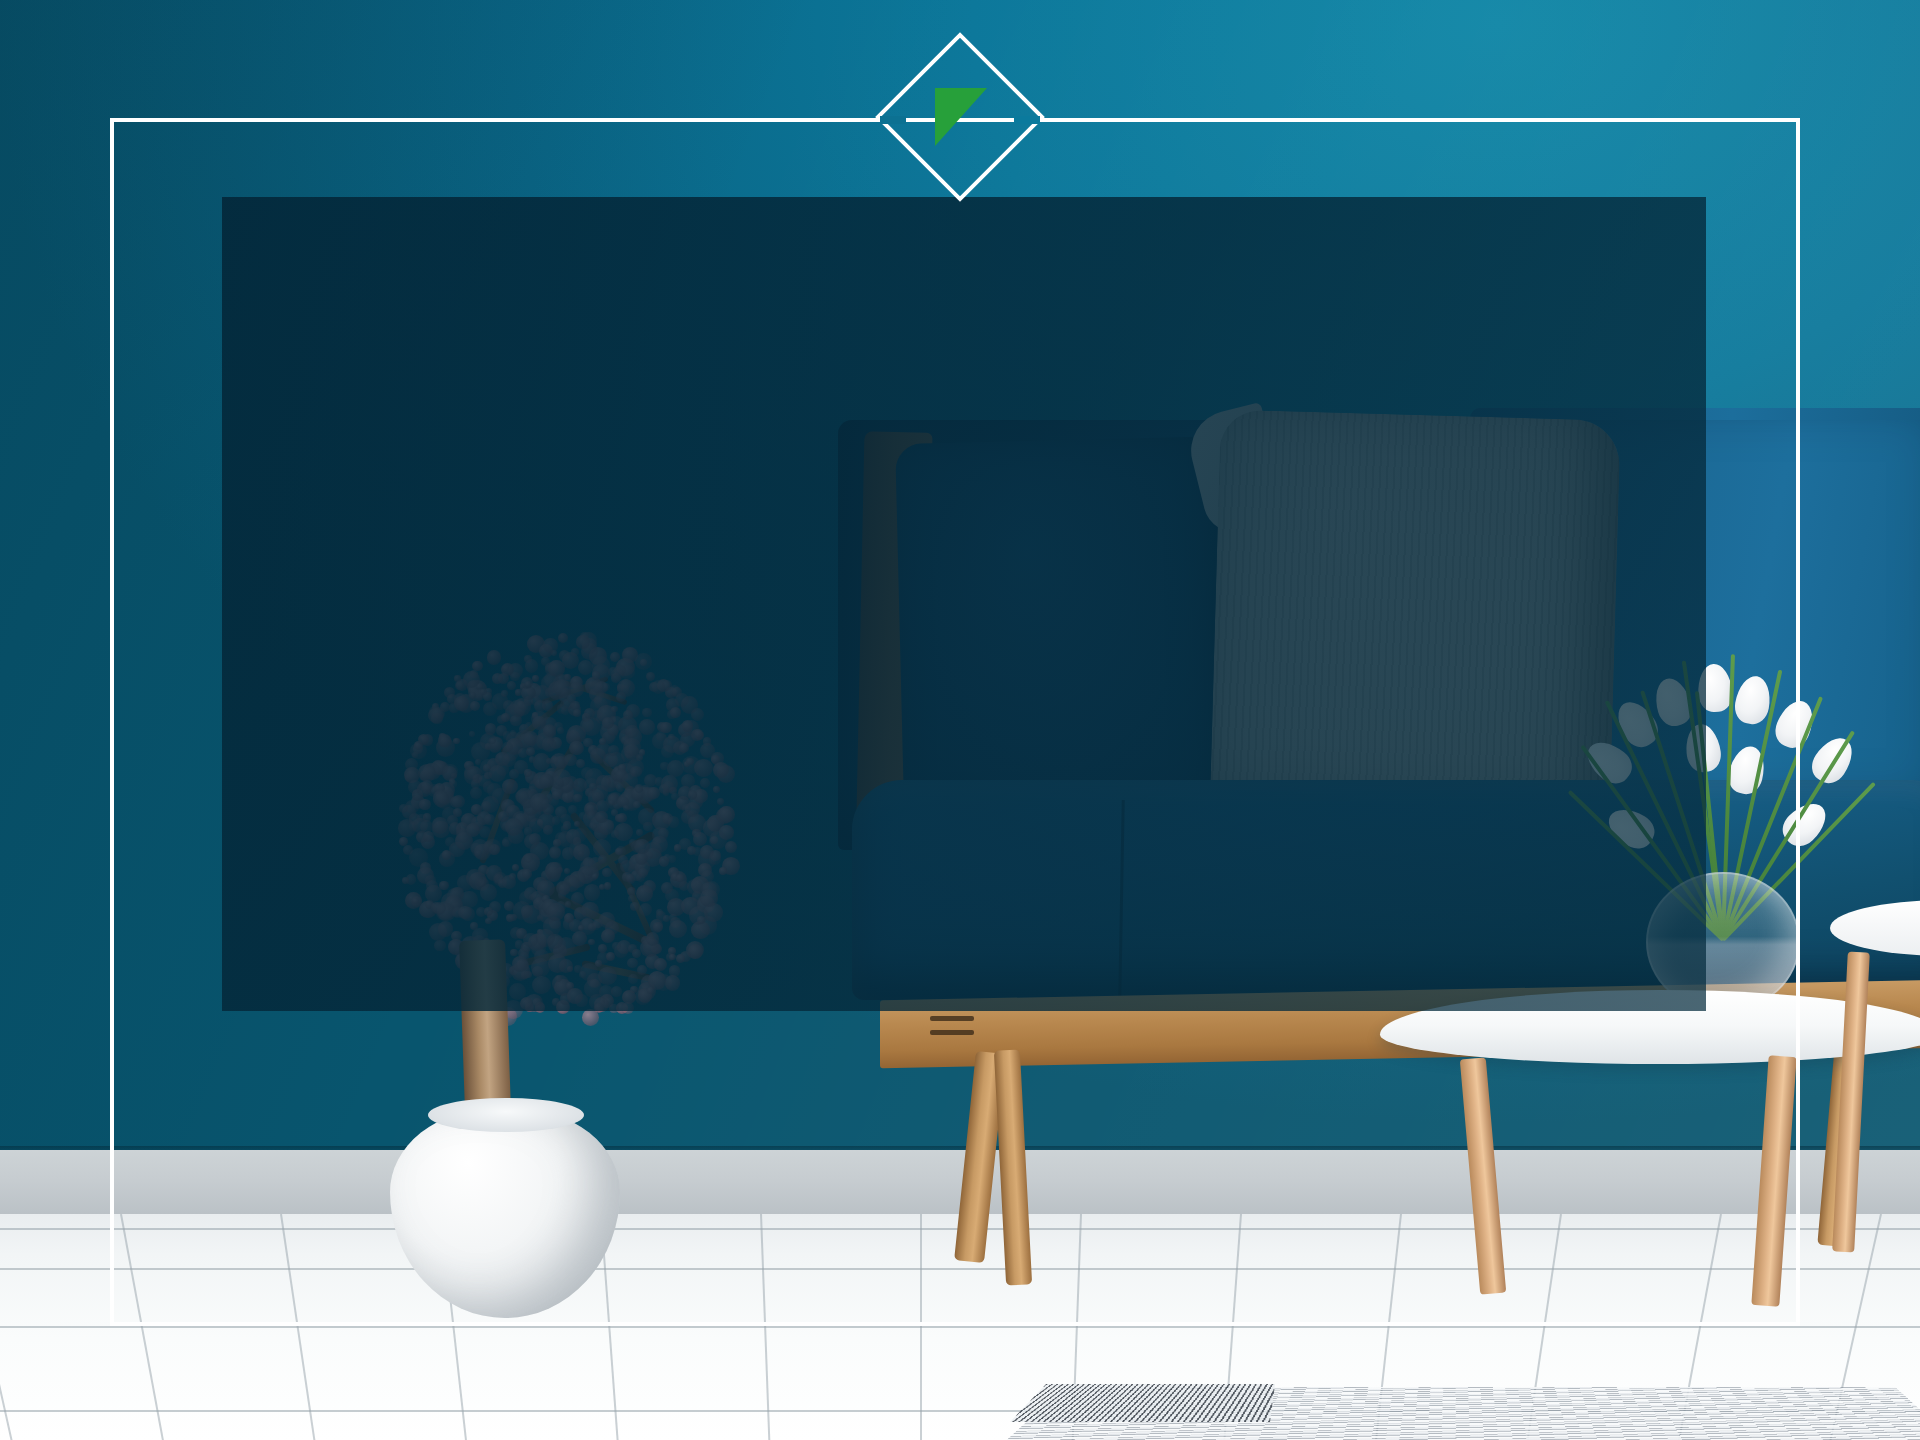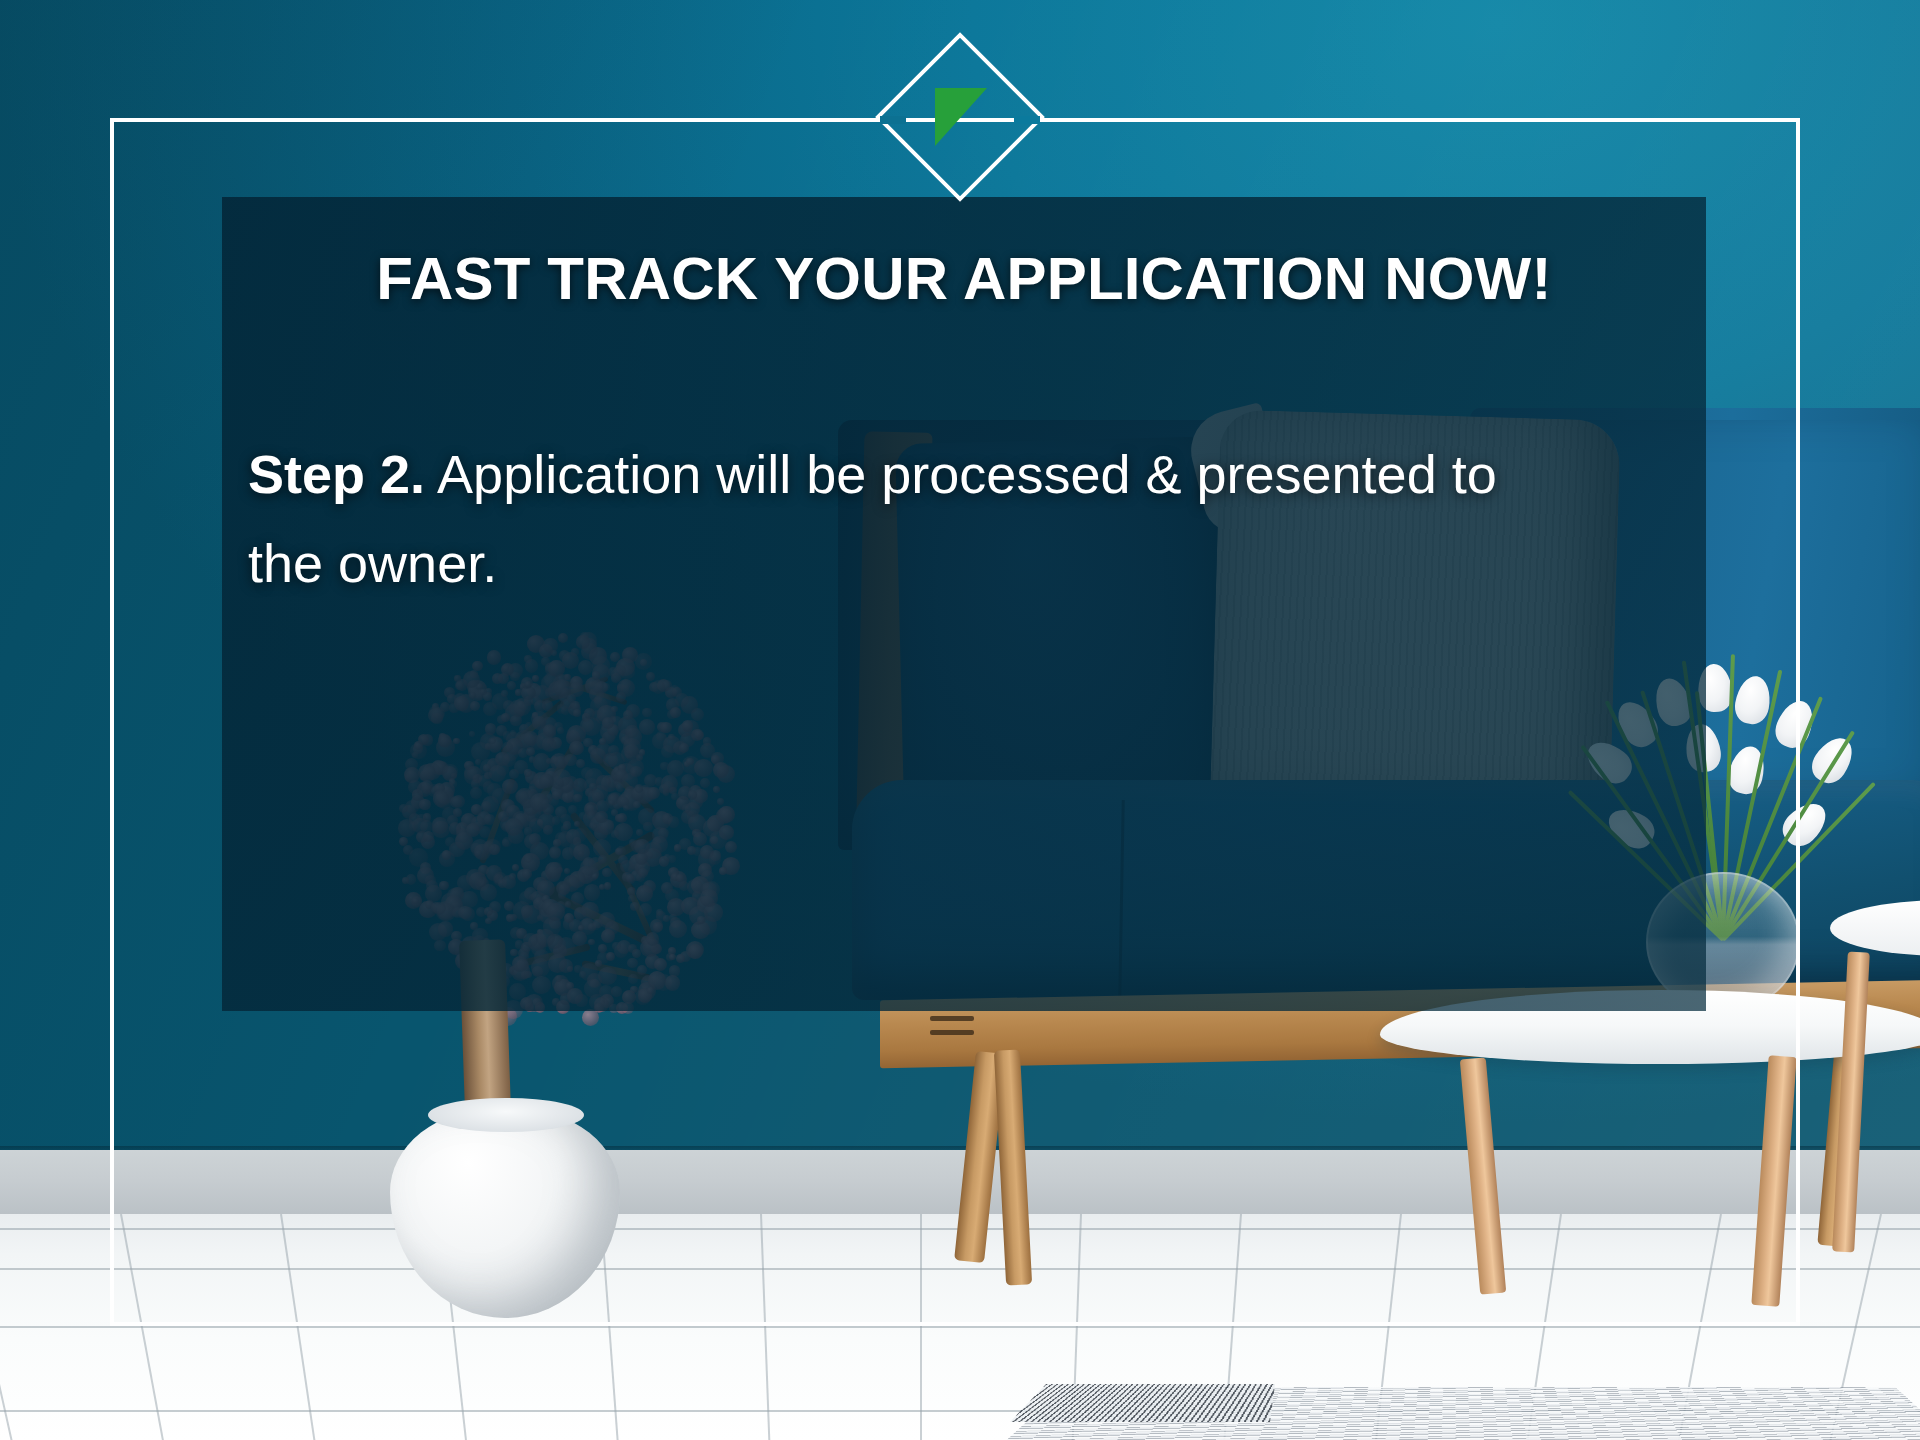--- a/index.html
+++ b/index.html
@@ -1360,21 +1360,17 @@
   </div>
 
   <div class="text-panel"></div>
 
   <div class="deco-frame"></div>
   <div class="diamond"></div>
   <div class="diamond-fill-mask-l"></div>
   <div class="diamond-fill-mask-r"></div>
   <div class="logo-triangle"></div>
 
-  <div class="headline">FAST TRACK YOUR APPLICATION NOW!</div>
 
   <div class="steps">
-    <div class="step-block">
-      <b>Step 2.</b><span> Application will be processed &amp; presented to the owner.</span>
-    </div>
   </div>
 
 </div>
 
 </body></html>

